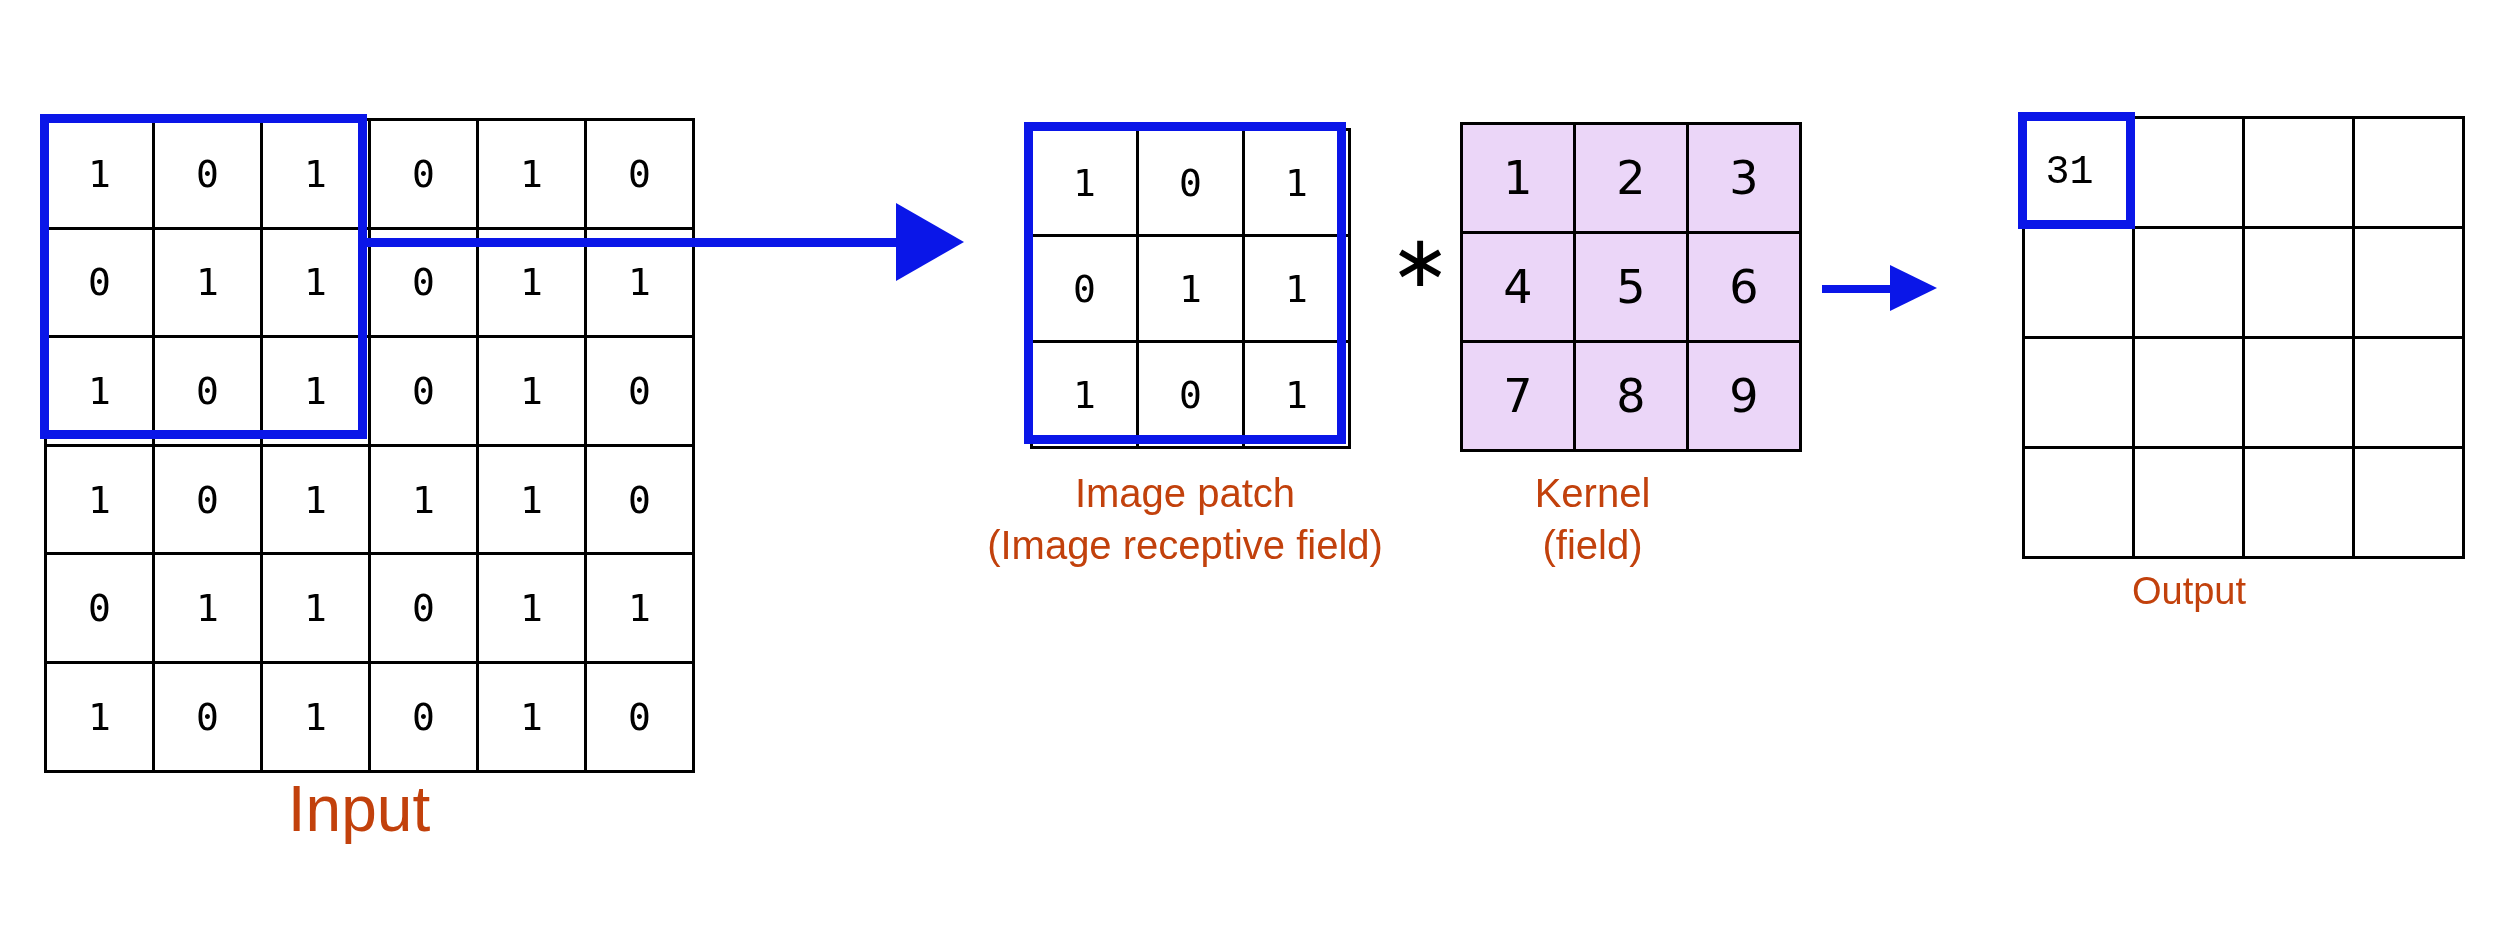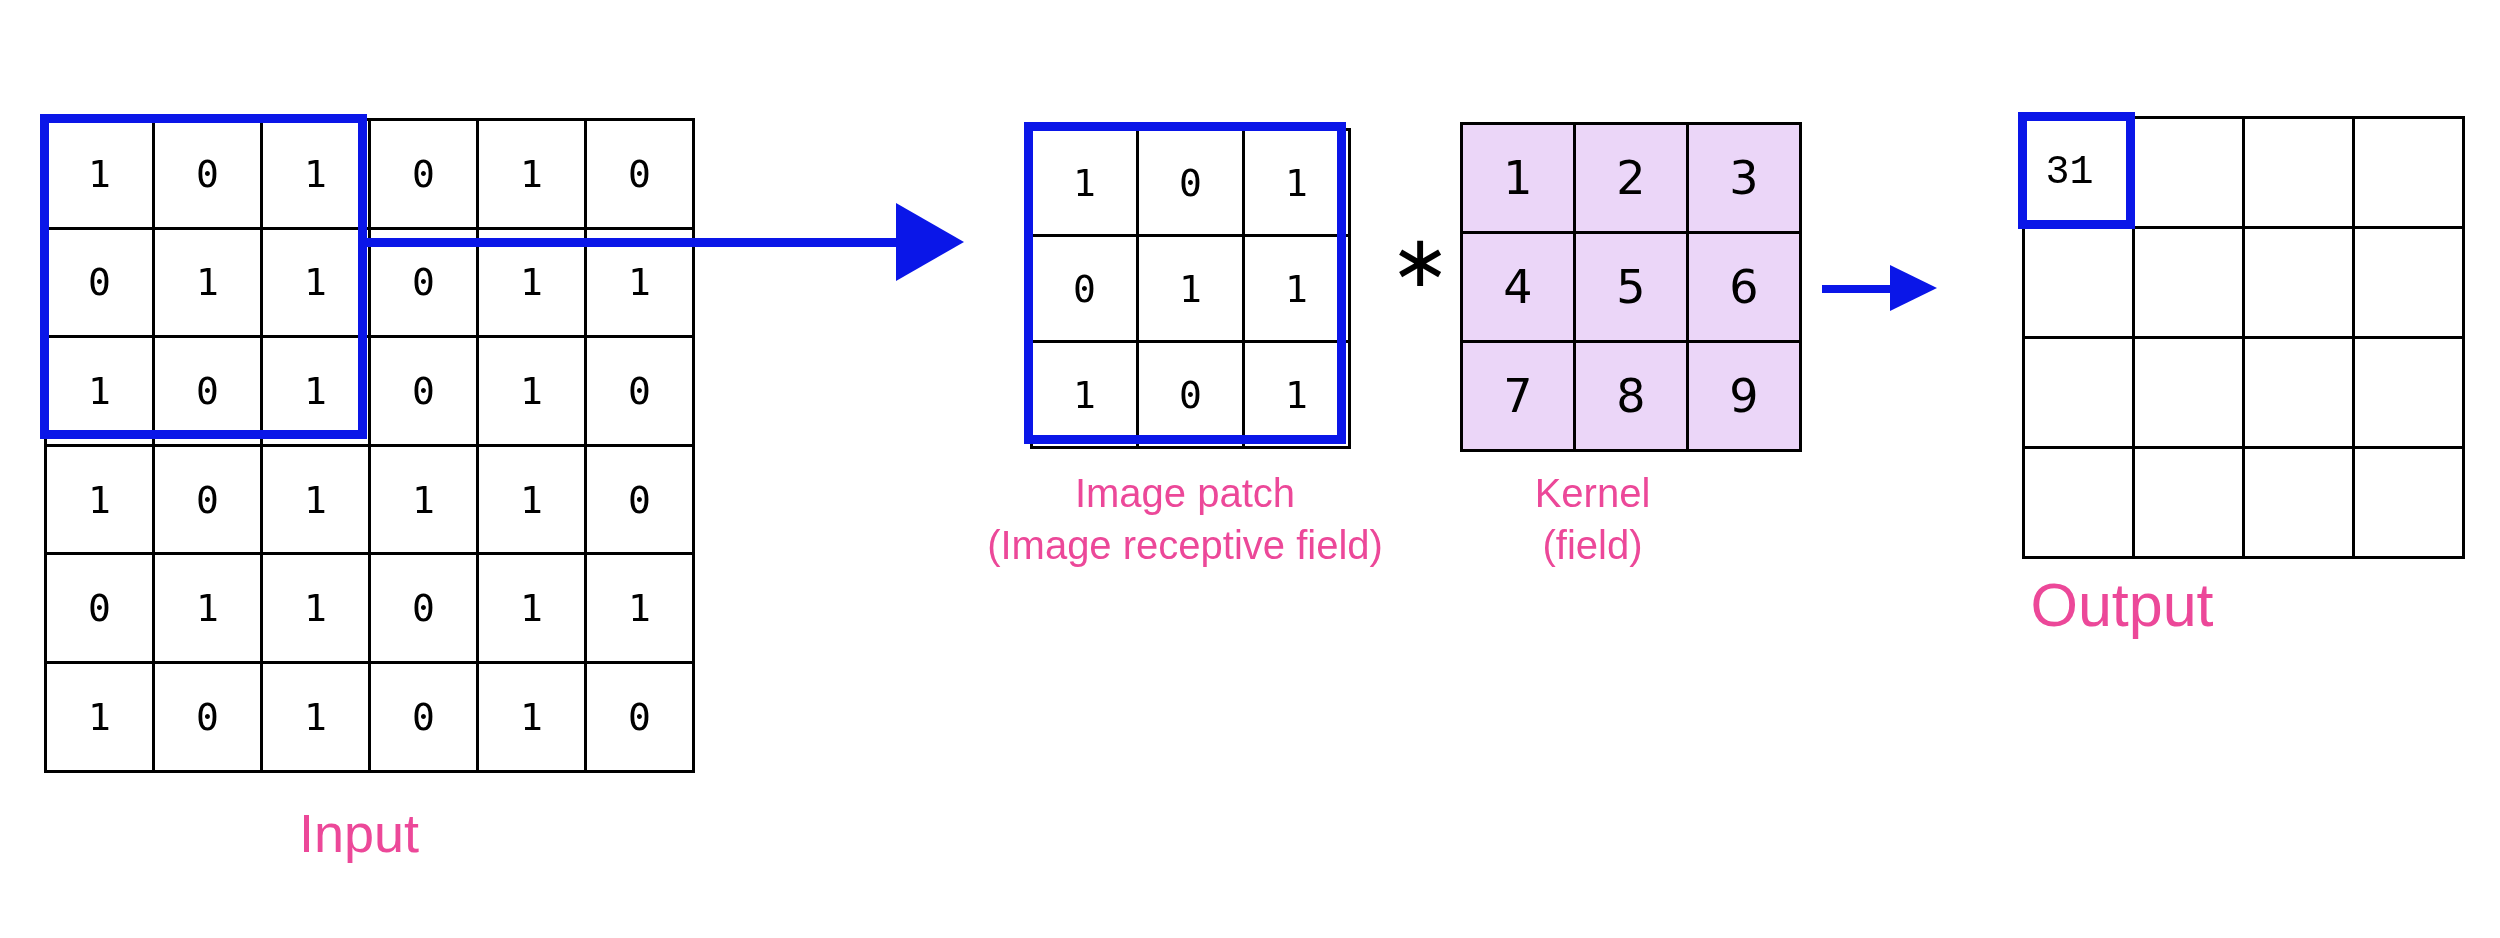--- a/index.html
+++ b/index.html
@@ -170,50 +170,50 @@
     font-size: 72px;
     line-height: 72px;
     color: #000000;
     font-weight: 400;
   }
 
   
   .caption {
     position: absolute;
     text-align: center;
-    color: #ec4899;
+    color: #c2410c;
     font-family: "Liberation Sans", sans-serif;
     font-weight: 400;
     white-space: nowrap;
   }
   #caption-input {
     left: 44px;
-    top: 802px;
+    top: 772px;
     width: 630px;
-    font-size: 54px;
+    font-size: 64px;
   }
   #caption-patch {
     left: 935px;
     top: 467px;
     width: 500px;
     font-size: 40px;
     line-height: 52px;
   }
   #caption-kernel {
     left: 1465px;
     top: 467px;
     width: 255px;
     font-size: 40px;
     line-height: 52px;
   }
   #caption-output {
-    left: 1908px;
+    left: 1975px;
     top: 570px;
     width: 428px;
-    font-size: 61px;
+    font-size: 38px;
   }
   .caption .line2 { display: block; }
 </style>
 </head>
 <body>
 
 <div class="stage">
 
   <table class="grid" id="input-grid">
     <tbody>

